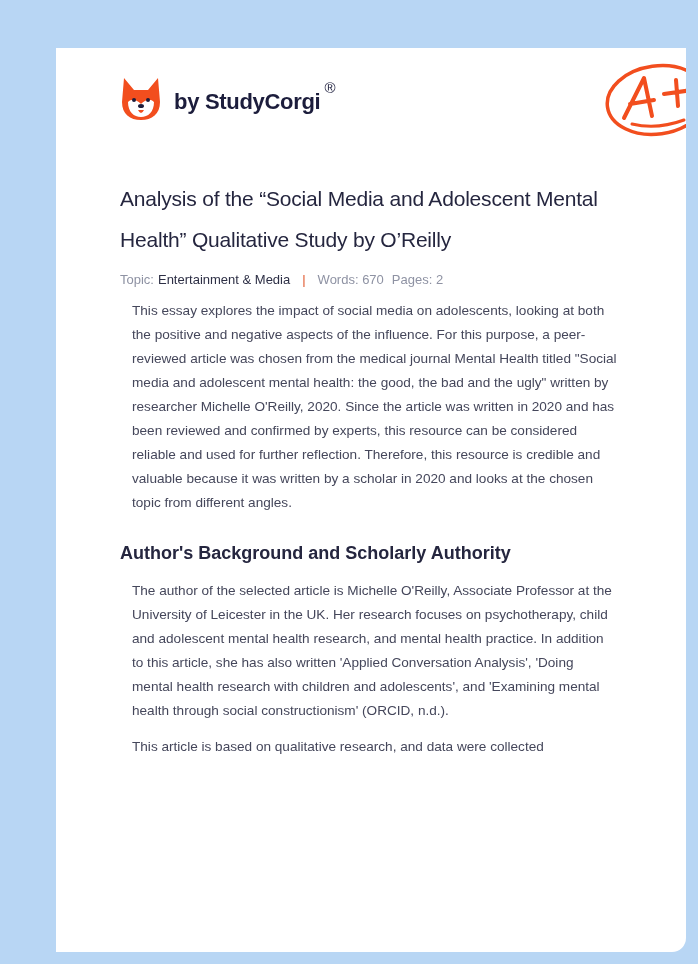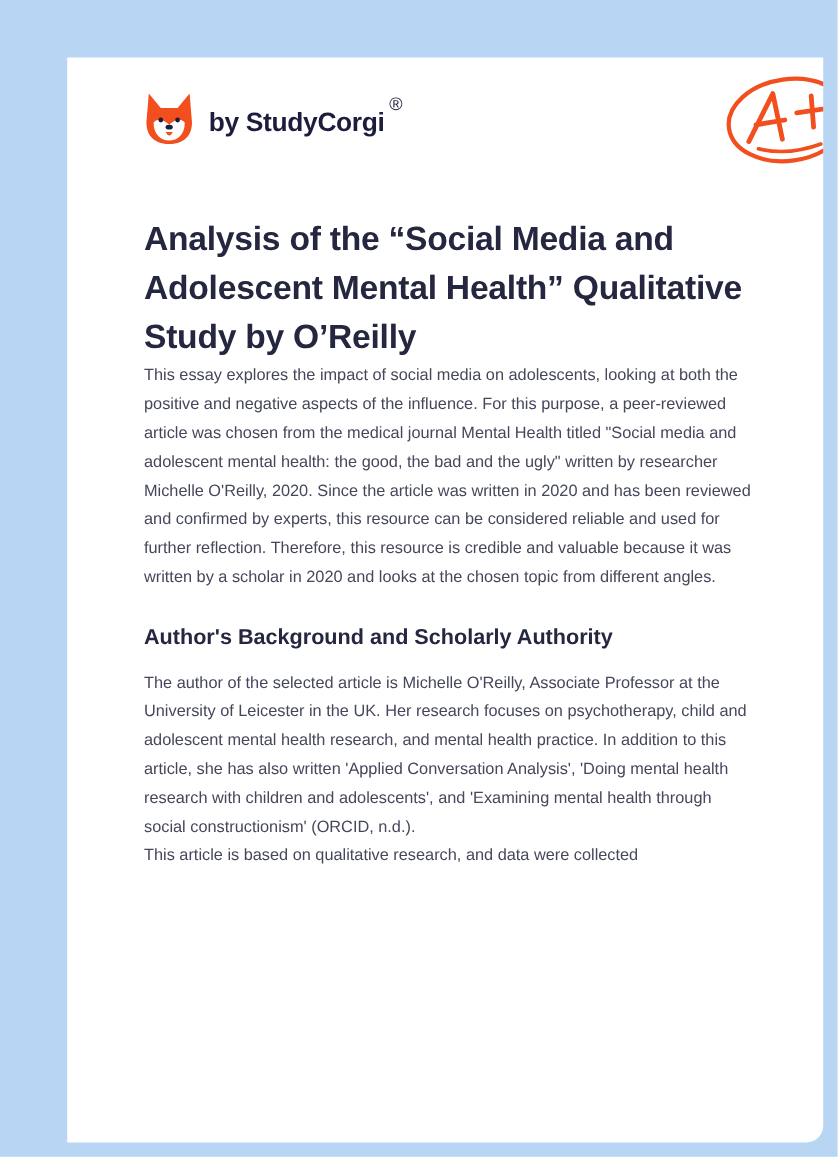--- a/index.html
+++ b/index.html
@@ -18,30 +18,30 @@
   .logo { position: absolute; left: 0; top: 2px; display: flex; align-items: center; }
   .corgi { width: 42px; height: 46px; }
   .brand {
     margin-left: 12px; font-weight: 700; font-size: 22px; color: #1c1d3c;
     letter-spacing: -0.3px; margin-top: 6px;
   }
   .reg { font-size: 15px; position: relative; top: -12px; margin-left: 4px; color: #1c1d3c; font-weight: 400; }
   .grade { position: absolute; left: 482px; top: -14px; width: 110px; height: 80px; }
   .content { position: absolute; left: 64px; top: 130px; width: 510px; }
   h1 {
-    margin: 0; font-size: 28px; line-height: 41px; color: #25263f; font-weight: 700;
+    margin: 0; font-size: 21px; line-height: 41px; color: #25263f; font-weight: 400;
     letter-spacing: -0.2px;
   }
   .meta { margin-top: 12px; font-size: 13px; color: #8e92a3; display: flex; align-items: center; }
   .meta .topic-val { color: #2d2f45; margin-left: 4px; }
   .meta .sep { color: #e0562c; margin: 0 12px; }
   .meta .pages { margin-left: 8px; }
   h2 { margin: 26px 0 14px 0; font-size: 18px; color: #25263f; font-weight: 700; line-height: 24px; }
   p {
-    margin: 0; font-size: 13.6px; line-height: 24px; color: #45475b;
+    margin: 12px; font-size: 13.6px; line-height: 24px; color: #45475b;
   }
   h2.first { margin-top: 26px; }
 </style>
 </head>
 <body>
 
 <div class="card">
   <div class="header">
     <div class="logo">
       <svg class="corgi" viewBox="0 0 42 46">
@@ -58,20 +58,27 @@
     <svg class="grade" viewBox="0 0 110 80">
       <ellipse cx="55" cy="40" rx="50" ry="34" fill="none" stroke="#f24e1e" stroke-width="3.5" transform="rotate(-8 55 40)"></ellipse>
       <path d="M22 58 L42 18 L50 56 M28 44 L52 40" fill="none" stroke="#f24e1e" stroke-width="4" stroke-linecap="round" stroke-linejoin="round"></path>
       <path d="M62 34 L90 30 M74 20 L76 46" fill="none" stroke="#f24e1e" stroke-width="4" stroke-linecap="round"></path>
       <path d="M30 64 Q55 70 82 60" fill="none" stroke="#f24e1e" stroke-width="3" stroke-linecap="round"></path>
     </svg>
   </div>
 
   <div class="content">
     <h1>Analysis of the “Social Media and Adolescent Mental Health” Qualitative Study by O’Reilly</h1>
+    <div class="meta">
+      <span>Topic:</span>
+      <span class="topic-val">Entertainment &amp; Media</span>
+      <span class="sep">|</span>
+      <span>Words: 670</span>
+      <span class="pages">Pages: 2</span>
+    </div>
 
     <p>This essay explores the impact of social media on adolescents, looking at both the positive and negative aspects of the influence. For this purpose, a peer-reviewed article was chosen from the medical journal Mental Health titled "Social media and adolescent mental health: the good, the bad and the ugly" written by researcher Michelle O'Reilly, 2020. Since the article was written in 2020 and has been reviewed and confirmed by experts, this resource can be considered reliable and used for further reflection. Therefore, this resource is credible and valuable because it was written by a scholar in 2020 and looks at the chosen topic from different angles.</p>
 
     <h2>Author's Background and Scholarly Authority</h2>
     <p>The author of the selected article is Michelle O'Reilly, Associate Professor at the University of Leicester in the UK. Her research focuses on psychotherapy, child and adolescent mental health research, and mental health practice. In addition to this article, she has also written 'Applied Conversation Analysis', 'Doing mental health research with children and adolescents', and 'Examining mental health through social constructionism' (ORCID, n.d.).</p>
 
     <p>This article is based on qualitative research, and data were collected</p>
   </div>
 </div>
 

